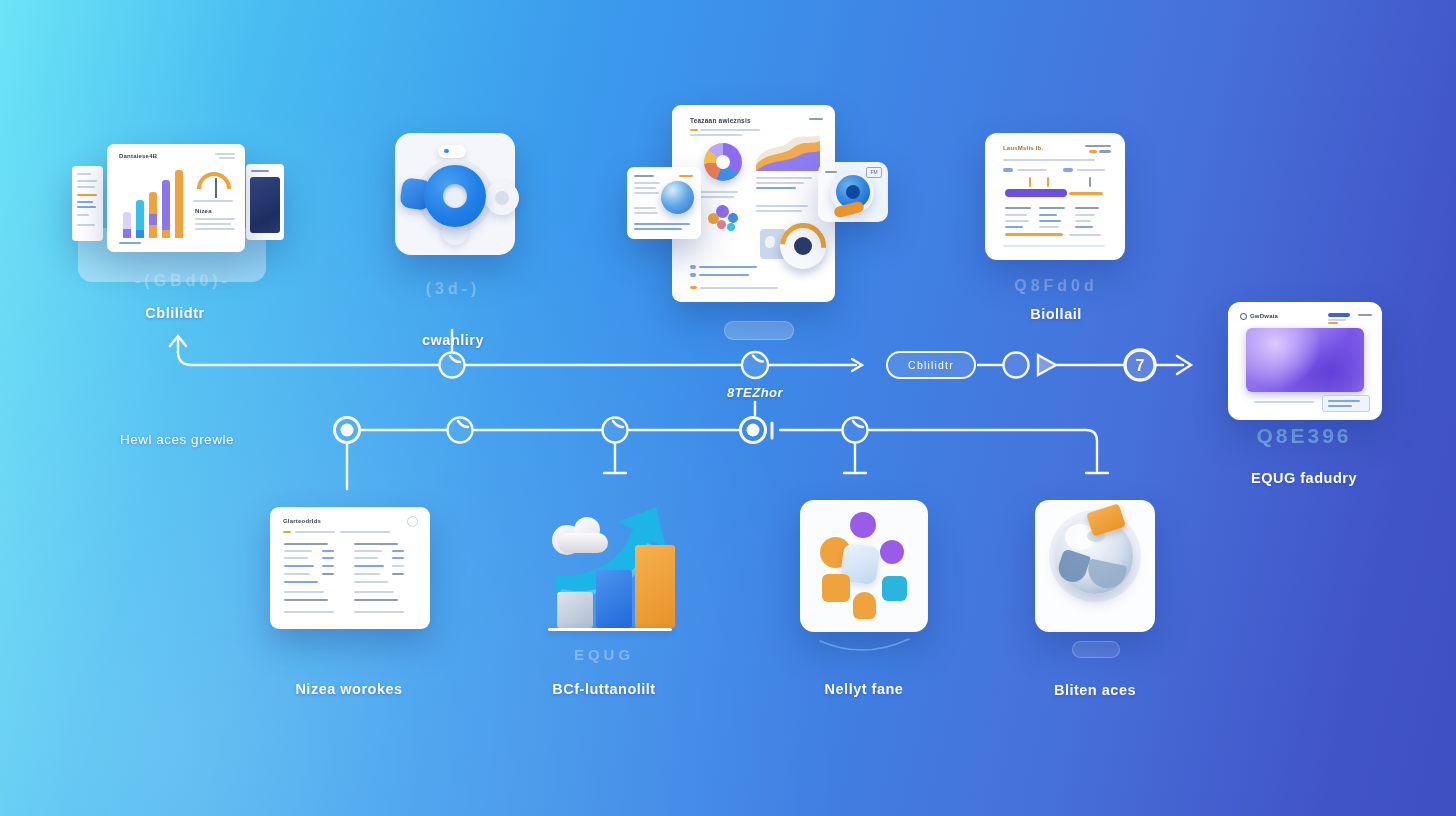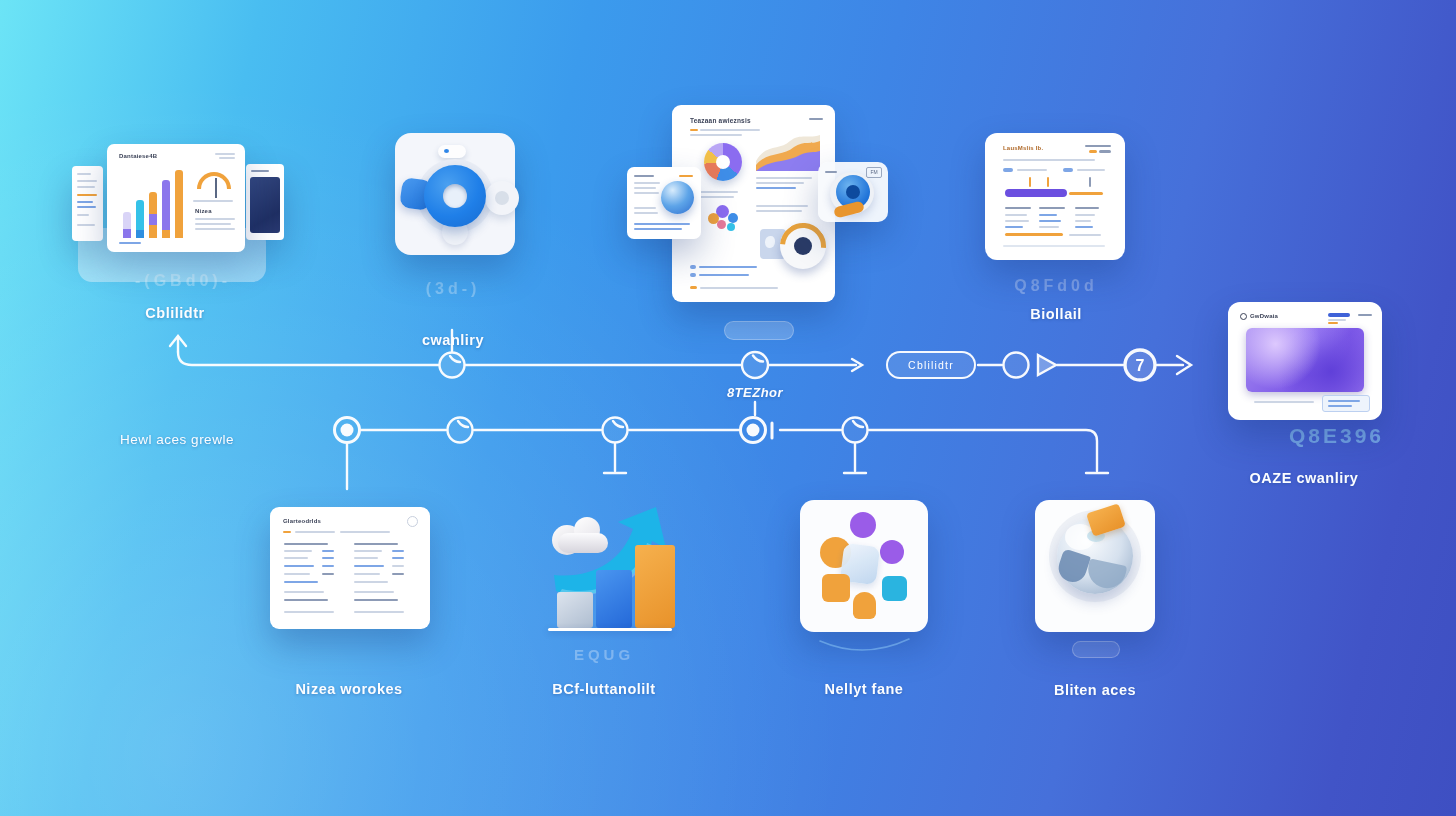--- a/index.html
+++ b/index.html
@@ -248,22 +248,22 @@
     <div class="ln" style="left:100px;top:17px;width:18px;height:1.5px;"></div>
     <div class="ln o" style="left:100px;top:20px;width:10px;height:2px;"></div>
     <div class="ln d" style="left:130px;top:12px;width:14px;height:2px;"></div>
     <div class="abs" style="left:18px;top:26px;width:118px;height:64px;border-radius:6px;background:radial-gradient(circle at 25% 25%,rgba(225,205,255,.95),transparent 45%),radial-gradient(circle at 72% 68%,rgba(92,60,215,.9),transparent 55%),radial-gradient(circle at 58% 18%,rgba(165,135,250,.9),transparent 42%),linear-gradient(135deg,#a88ef2,#7e5ae8 60%,#9572ee);box-shadow:0 3px 8px rgba(50,40,140,.3);"></div>
     <div class="ln" style="left:26px;top:99px;width:60px;height:1.5px;"></div>
     <div class="abs" style="left:94px;top:93px;width:46px;height:15px;background:#eef4fc;border:1px solid #bcd0f0;border-radius:3px;">
       <div class="ln b" style="left:5px;top:4px;width:32px;height:2px;"></div>
       <div class="ln b" style="left:5px;top:9px;width:24px;height:1.5px;"></div>
     </div>
   </div>
-  <div class="wm" style="left:1224px;top:424px;color:rgba(150,215,245,0.58);font-size:21px;letter-spacing:3px;text-align:right;">Q8E396</div>
-  <div class="lbl" style="left:1204px;top:470px;">OAZE cwanliry</div>
+  <div class="wm" style="left:1224px;top:424px;color:rgba(150,215,245,0.58);font-size:21px;letter-spacing:3px;">Q8E396</div>
+  <div class="lbl" style="left:1204px;top:470px;">EQUG fadudry</div>
 
   <div class="lbl" style="left:77px;top:432px;font-size:13.5px;font-weight:500;">Hewl aces grewle</div>
 
   <div class="card" style="left:270px;top:507px;width:160px;height:122px;border-radius:9px;z-index:3;">
     <div class="tiny-title" style="left:13px;top:11px;">Glarteodrlds</div>
     <div class="abs" style="right:12px;top:9px;width:11px;height:11px;border:1.5px solid #c8d0de;border-radius:50%;box-sizing:border-box;"></div>
     <div class="ln o" style="left:13px;top:24px;width:8px;"></div>
     <div class="ln" style="left:25px;top:24px;width:40px;height:1.5px;"></div>
     <div class="ln" style="left:70px;top:24px;width:50px;height:1.5px;"></div>
 

